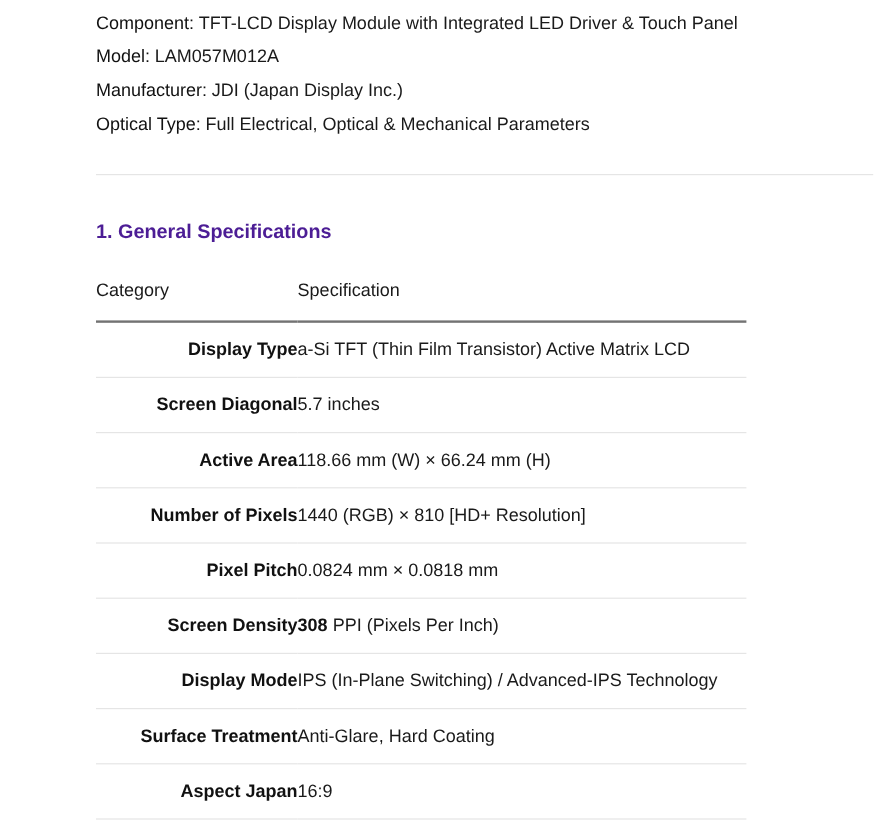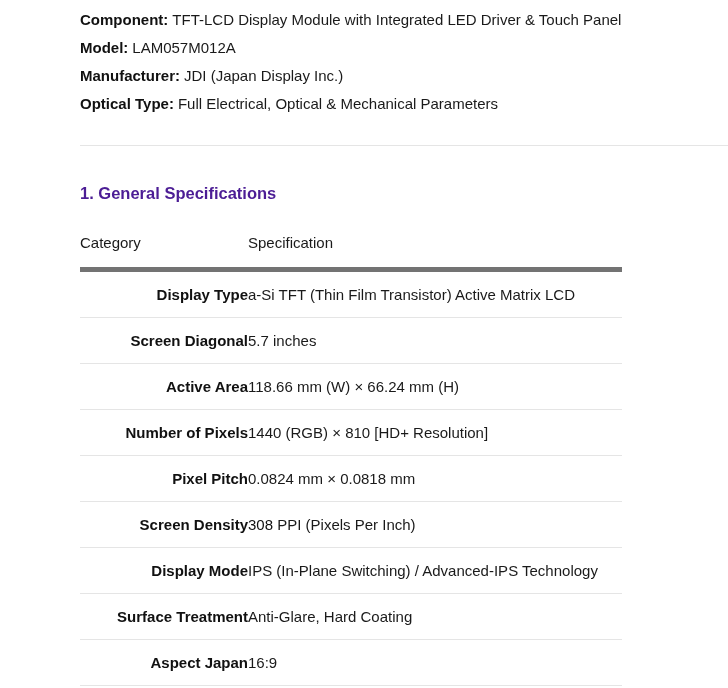--- a/index.html
+++ b/index.html
@@ -19,21 +19,21 @@
   }
   
   .report-header { margin: 0; }
   .kv-line {
     margin: 0;
     font-size: 15px;
     line-height: 28px;
     white-space: nowrap;
   }
   .kv-label {
-    font-weight: 700;
+    font-weight: 400;
     color: #111111;
     margin-right: 4px;
   }
   .kv-value { font-weight: 400; }
   
   .page-divider {
     border: none;
     border-top: 1px solid #e5e5e5;
     margin: 27px 0 0 0;
     width: 100%;
@@ -52,36 +52,36 @@
     width: 542px;
     border-collapse: collapse;
     table-layout: fixed;
   }
   .spec-table th {
     text-align: left;
     font-size: 15px;
     font-weight: 500;
     line-height: 18px;
     padding: 0 0 15px 0;
-    border-bottom: 5px solid #737373;
+    border-bottom: 2px solid #737373;
     color: #1a1a1a;
   }
   .spec-table th.col-category { width: 168px; }
   .spec-table td {
     font-size: 15px;
     line-height: 17px;
     padding: 14px 0;
     border-bottom: 1px solid #e5e5e5;
     vertical-align: middle;
     white-space: nowrap;
     overflow: visible;
   }
   .spec-table td.cell-category { font-weight: 700; color: #111111; text-align: right; }
   .spec-table td.cell-spec { font-weight: 400; }
-  .spec-bold { font-weight: 400; color: #111111; }
+  .spec-bold { font-weight: 700; color: #111111; }
 </style>
 </head>
 <body>
 
 <div class="page">
 
   <div class="report-header">
     <p class="kv-line"><span class="kv-label">Component:</span><span class="kv-value">TFT-LCD Display Module with Integrated LED Driver &amp; Touch Panel</span></p>
     <p class="kv-line"><span class="kv-label">Model:</span><span class="kv-value">LAM057M012A</span></p>
     <p class="kv-line"><span class="kv-label">Manufacturer:</span><span class="kv-value">JDI (Japan Display Inc.)</span></p>

